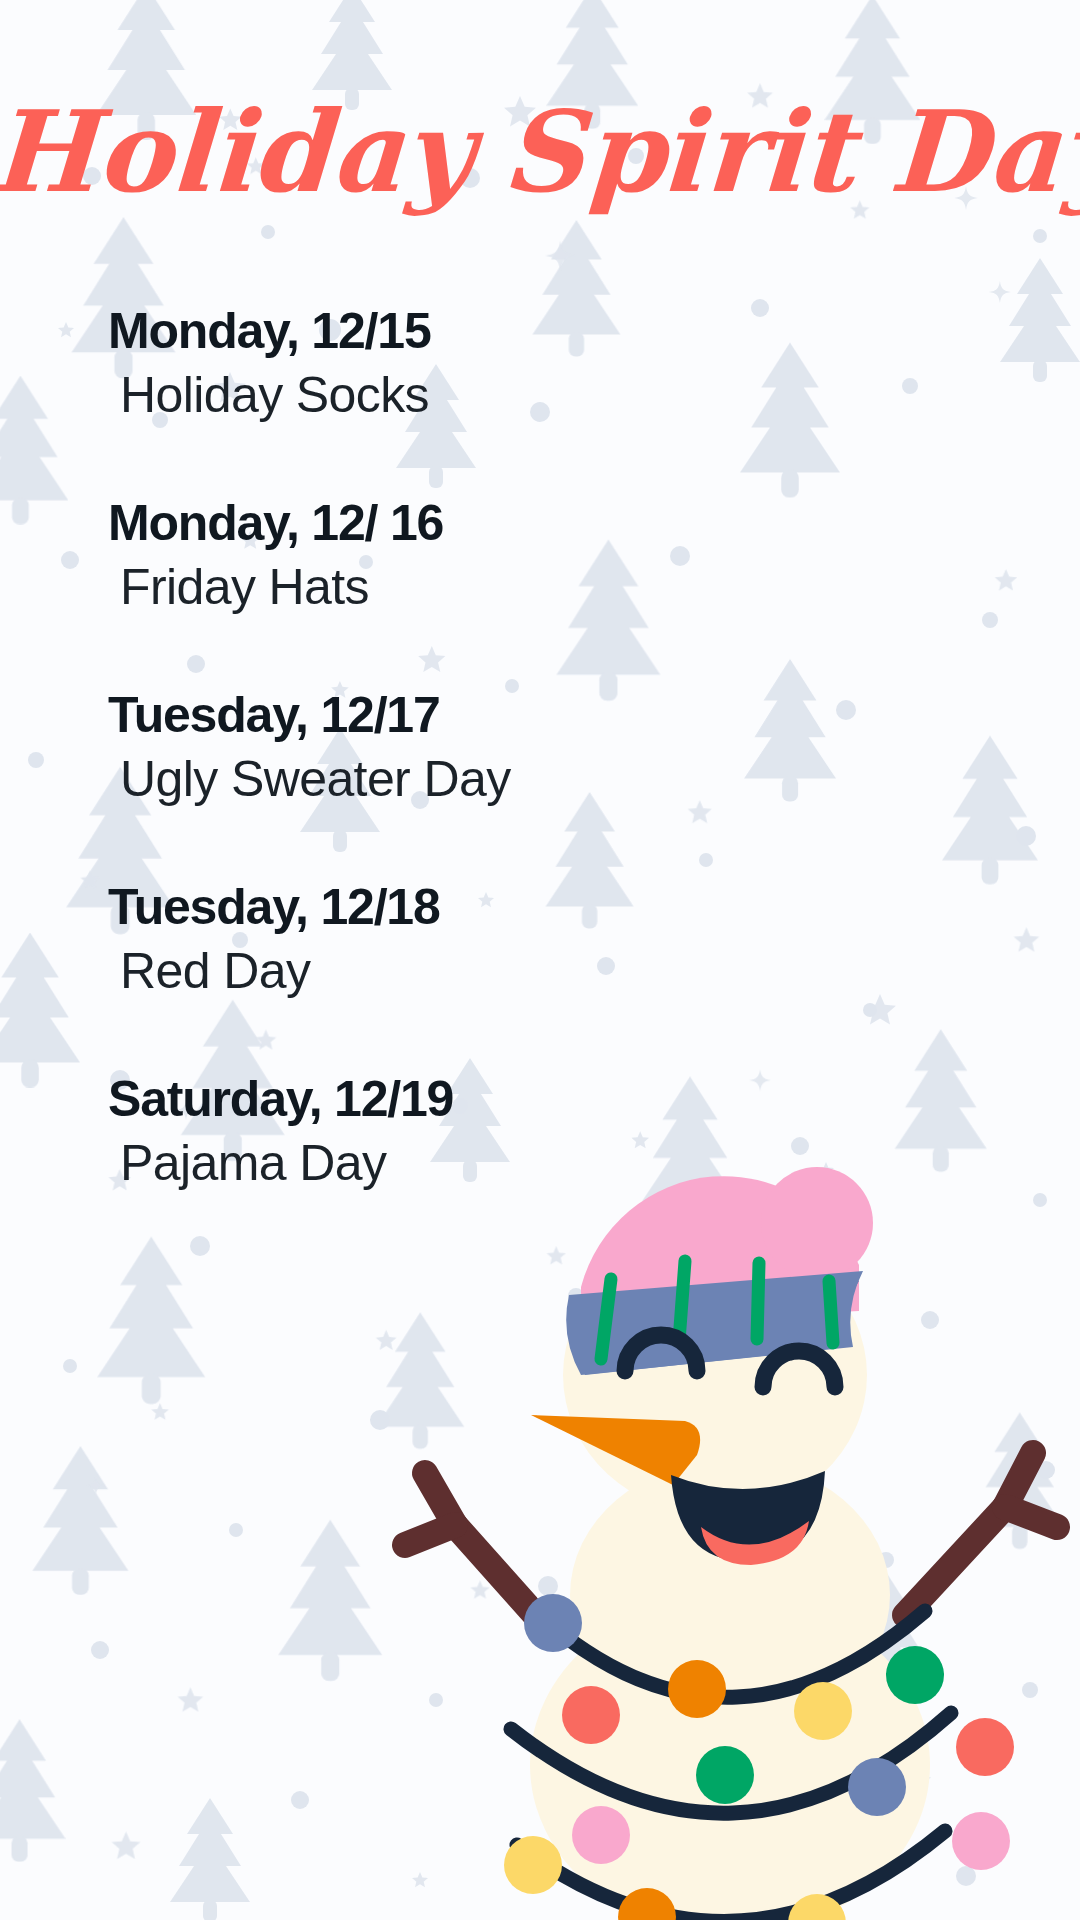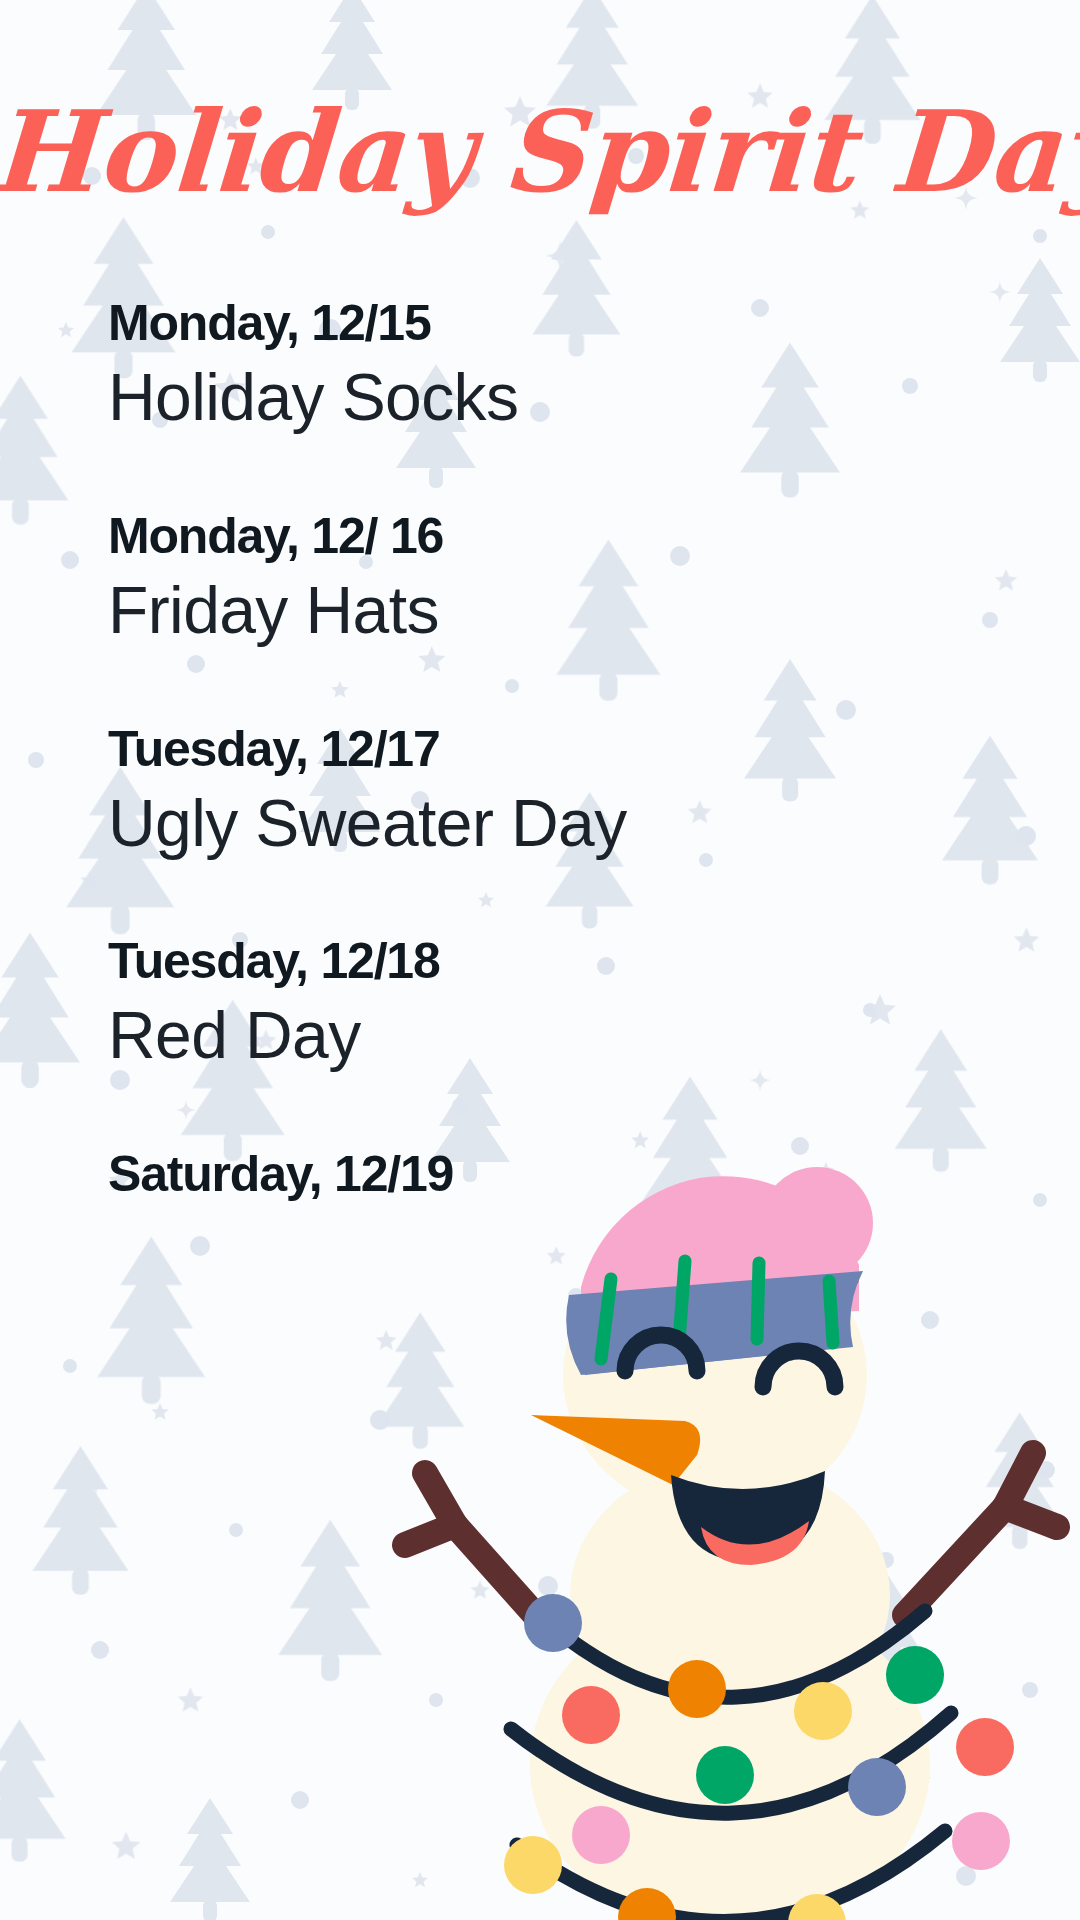--- a/index.html
+++ b/index.html
@@ -43,46 +43,47 @@
     letter-spacing:-1px;
     color:#fc6157;
     transform:skewX(-6deg);
     white-space:nowrap;
   }
 
   
   #schedule {
     position:absolute;
     left:108px;
-    top:292px;
+    top:300px;
     width:640px;
     z-index:3;
   }
 
   .schedule-entry { margin-bottom:64px; }
   .schedule-entry:last-child { margin-bottom:0; }
 
   .entry-day {
     font-family:"Liberation Sans", sans-serif;
     font-weight:700;
     font-size:50px;
     line-height:1.26;
     letter-spacing:-1.2px;
     color:#101820;
     white-space:nowrap;
   }
 
   .entry-activity {
     font-family:"Liberation Sans", sans-serif;
     font-weight:400;
-    font-size:66px;
+    font-size:50px;
     line-height:1.30;
     letter-spacing:-0.6px;
     color:#1b2229;
     white-space:nowrap;
+    margin-left:12px;
   }
 
   
   #snowman {
     position:absolute;
     left:385px;
     top:1075px;
     width:700px;
     height:860px;
     z-index:4;
@@ -252,20 +253,21 @@
     <div class="entry-activity">Ugly Sweater Day</div>
   </div>
 
   <div class="schedule-entry">
     <div class="entry-day">Tuesday, 12/18</div>
     <div class="entry-activity">Red Day</div>
   </div>
 
   <div class="schedule-entry">
     <div class="entry-day">Saturday, 12/19</div>
+    <div class="entry-activity">Pajama Day</div>
   </div>
 
 </div>
 
 <svg id="snowman" viewBox="0 0 700 860" width="700" height="860" aria-hidden="true">
 
   <g stroke="#5e2f2f" stroke-width="26" stroke-linecap="round" fill="none">
     <path d="M168,560 L70,450"></path>
     <path d="M70,450 L40,398"></path>
     <path d="M70,450 L20,470"></path>

